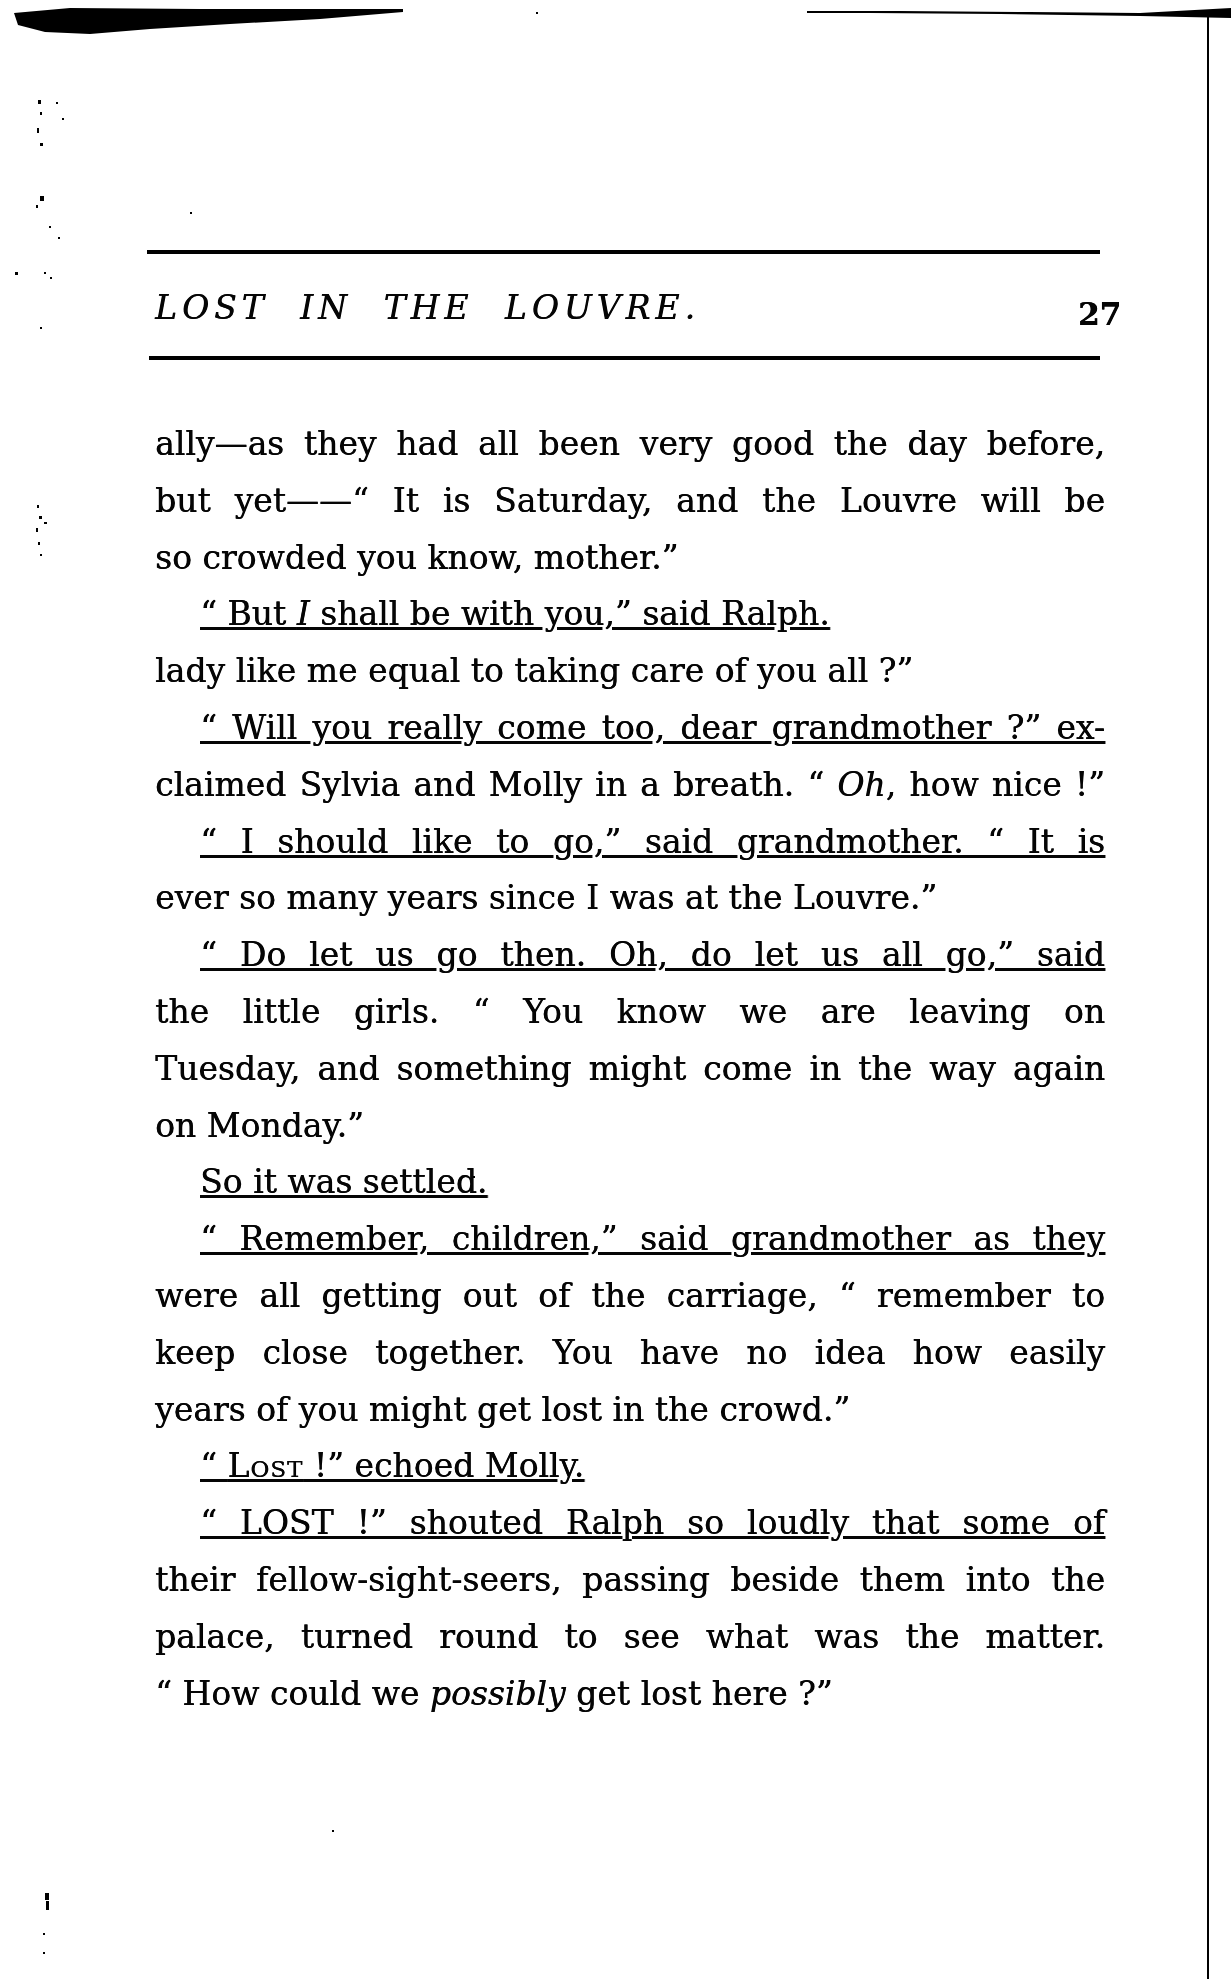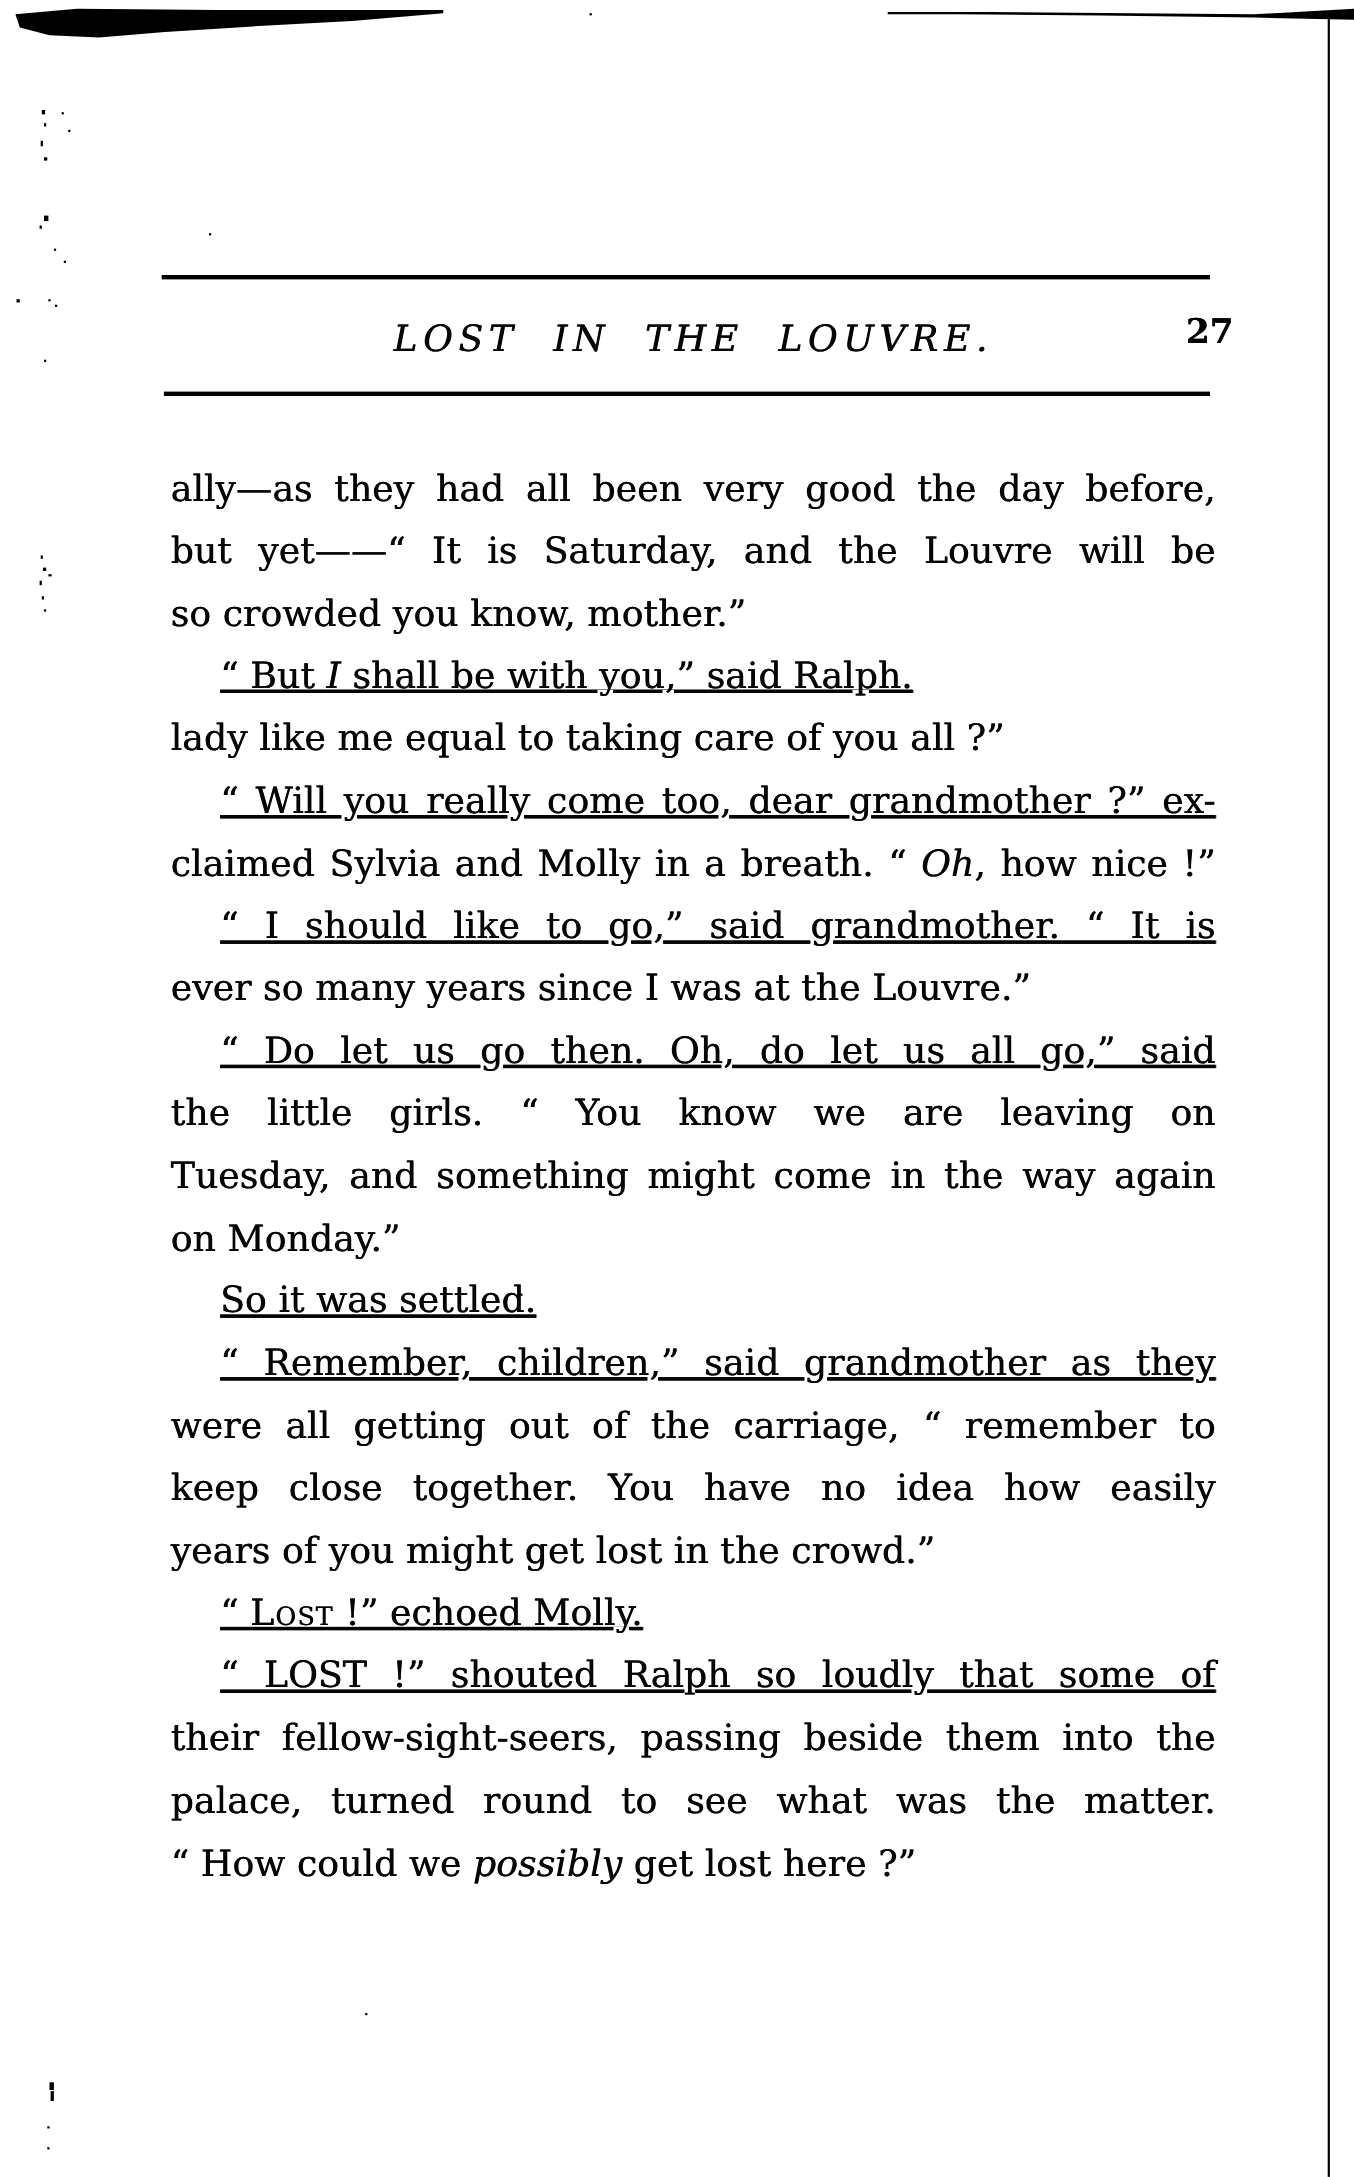--- a/index.html
+++ b/index.html
@@ -16,30 +16,30 @@
     position:absolute;left:1207px;top:10px;width:2px;height:1969px;
     background:#000;
   }
   .speck{position:absolute;background:#000;}
   
   .rule{position:absolute;background:#000;}
   .rule-1{left:147px;top:250px;width:953px;height:4px;}
   .rule-2{left:149px;top:356px;width:951px;height:4px;}
   .running-head{
     position:absolute;left:155px;top:288px;width:950px;
-    text-align:center;
+    text-align:left;
     font-style:italic;
     font-size:33px;
     letter-spacing:5px;
     word-spacing:16px;
     white-space:nowrap;
     text-shadow:0.5px 0 0 #000;
   }
   .page-number{
-    position:absolute;left:1078px;top:284px;
+    position:absolute;left:1078px;top:296px;
     font-size:31px;font-weight:bold;
     text-shadow:0.4px 0 0 #000;
   }
   
   .page-text{
     position:absolute;left:155px;top:396px;width:950px;
     font-size:33px;
     text-shadow:0.45px 0 0 #000;
     margin-top:20px;
   }

